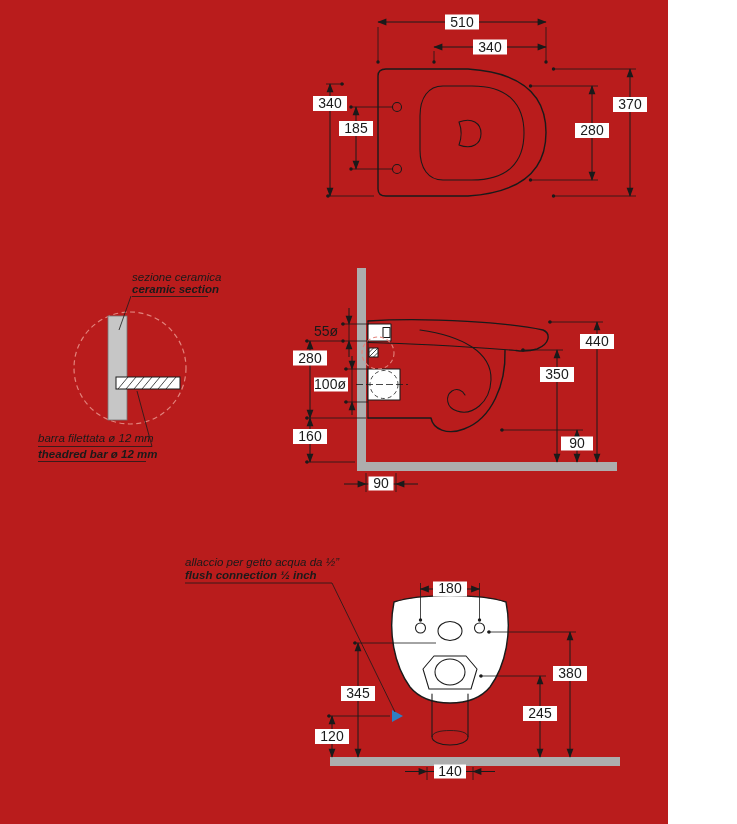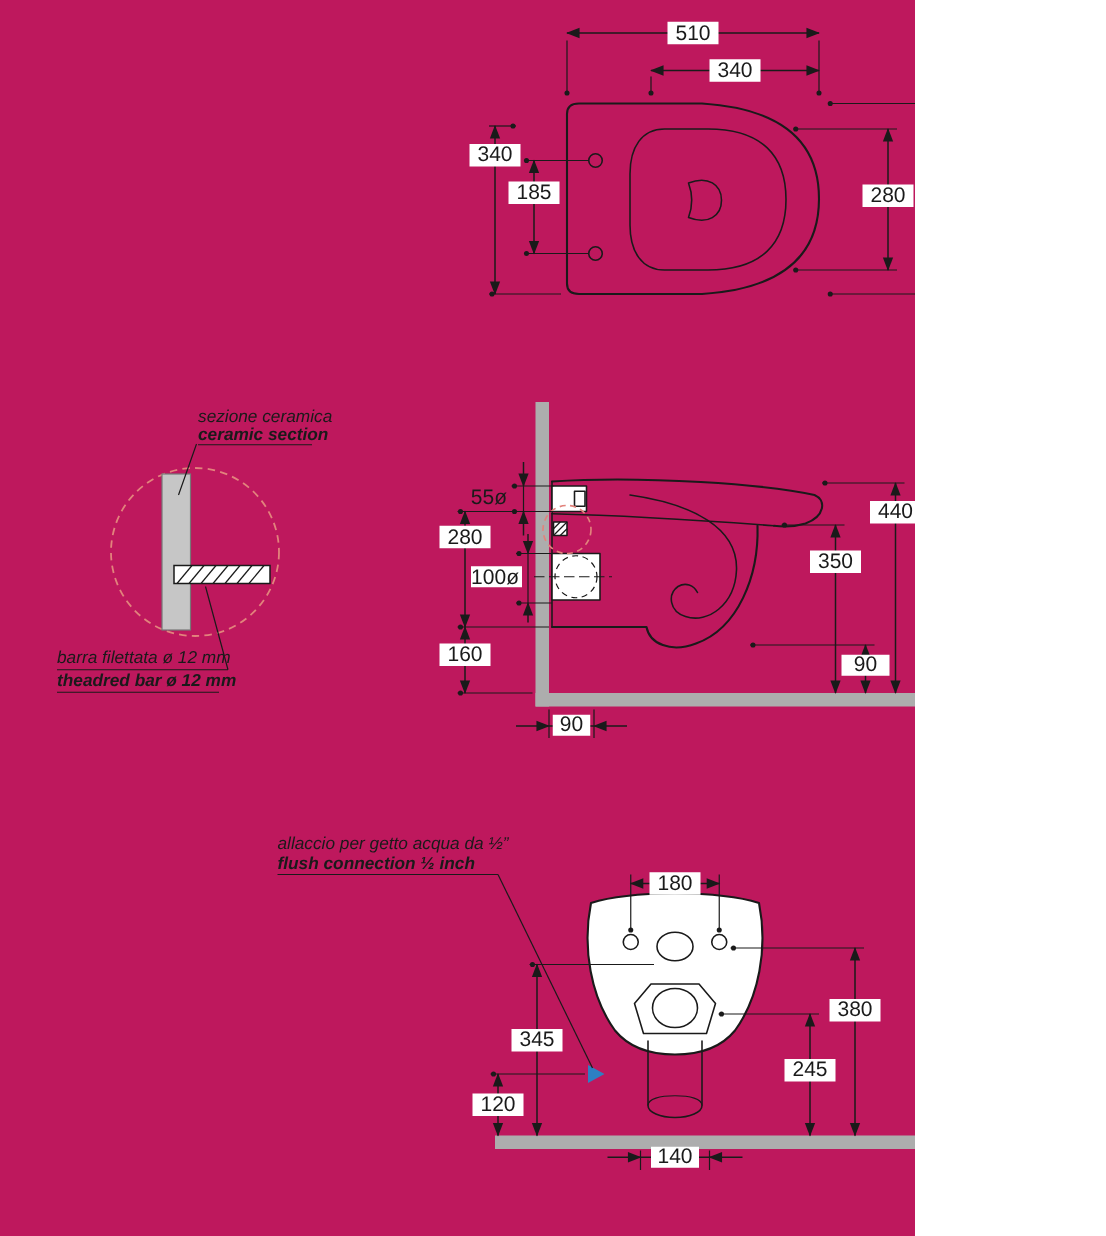--- a/index.html
+++ b/index.html
@@ -1,16 +1,16 @@
 <!DOCTYPE html>
 <html><head>
 <meta charset="utf-8">
 <style>
   html,body{margin:0;padding:0;background:#ffffff;}
-  .canvas{position:relative;width:610px;height:824px;background:#be185d;overflow:hidden;}
+  .canvas{position:relative;width:668px;height:824px;background:#b91c1c;overflow:hidden;}
   svg{display:block;}
   svg text{font-family:"Liberation Sans",sans-serif;font-size:14px;fill:#1a1a1a;}
   svg text.it{font-style:italic;font-size:11.5px;}
   svg text.itb{font-style:italic;font-weight:700;font-size:11.5px;}
   .ol{fill:none;stroke:#1a1a1a;stroke-width:1.4;stroke-linecap:round;stroke-linejoin:round;}
   .olf{fill:#ffffff;stroke:#1a1a1a;stroke-width:1.4;stroke-linecap:round;stroke-linejoin:round;}
   .ol2{fill:none;stroke:#1a1a1a;stroke-width:1.05;stroke-linecap:round;stroke-linejoin:round;}
   .ol2f{fill:#ffffff;stroke:#1a1a1a;stroke-width:1.05;stroke-linejoin:round;}
   .dl{fill:none;stroke:#1a1a1a;stroke-width:1;}
   .xl{fill:none;stroke:#1a1a1a;stroke-width:0.8;}

